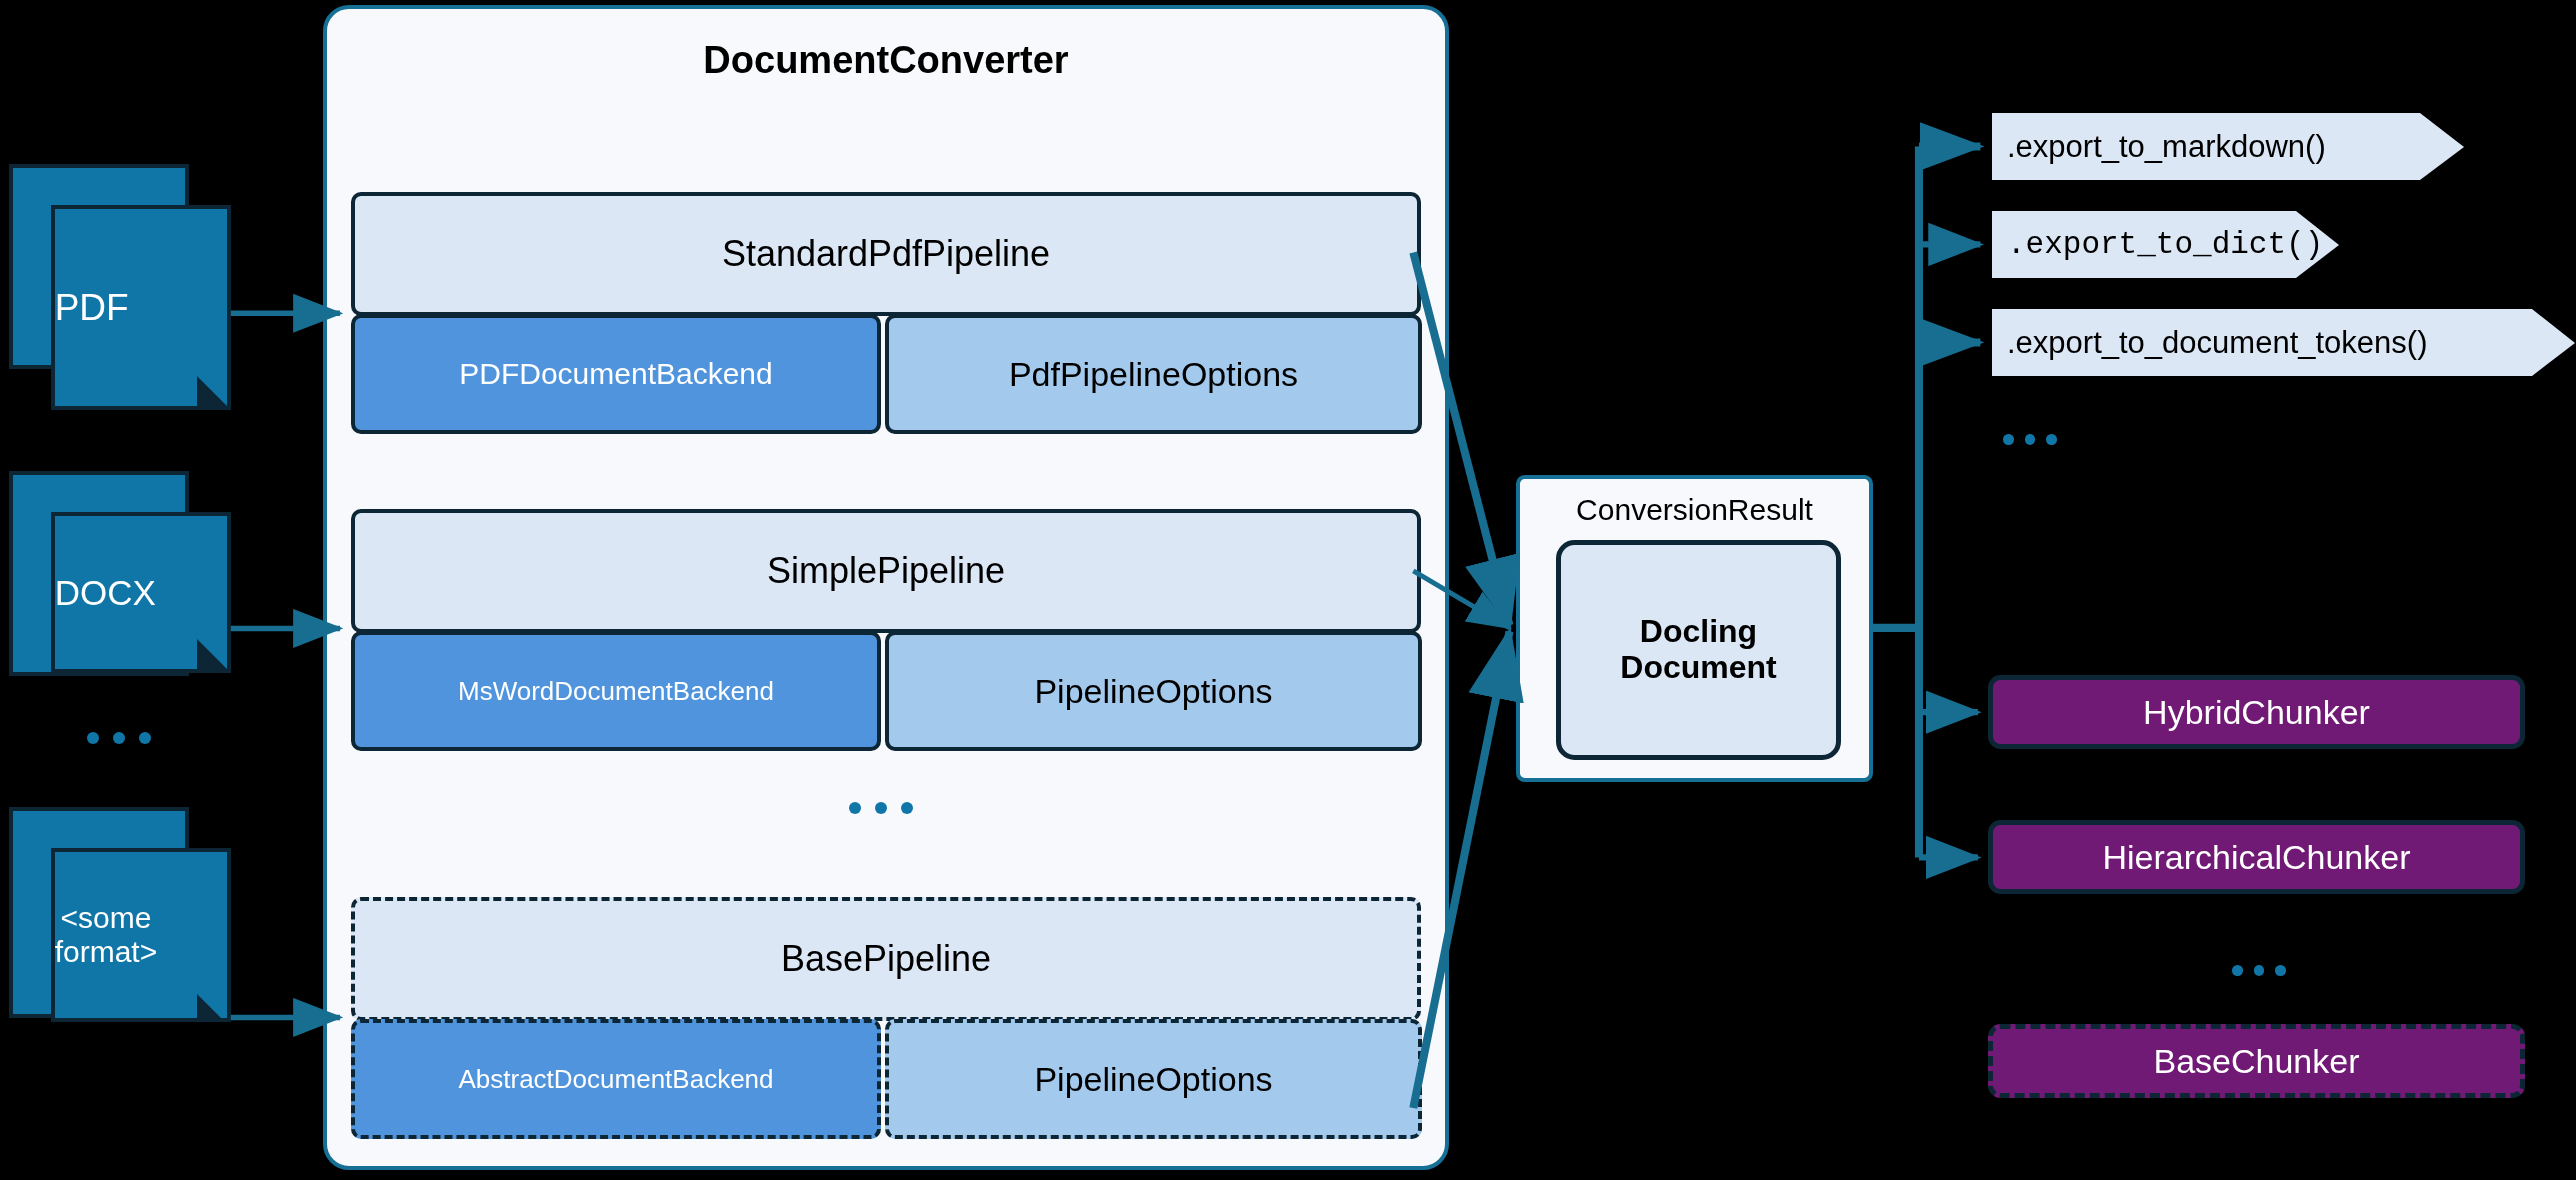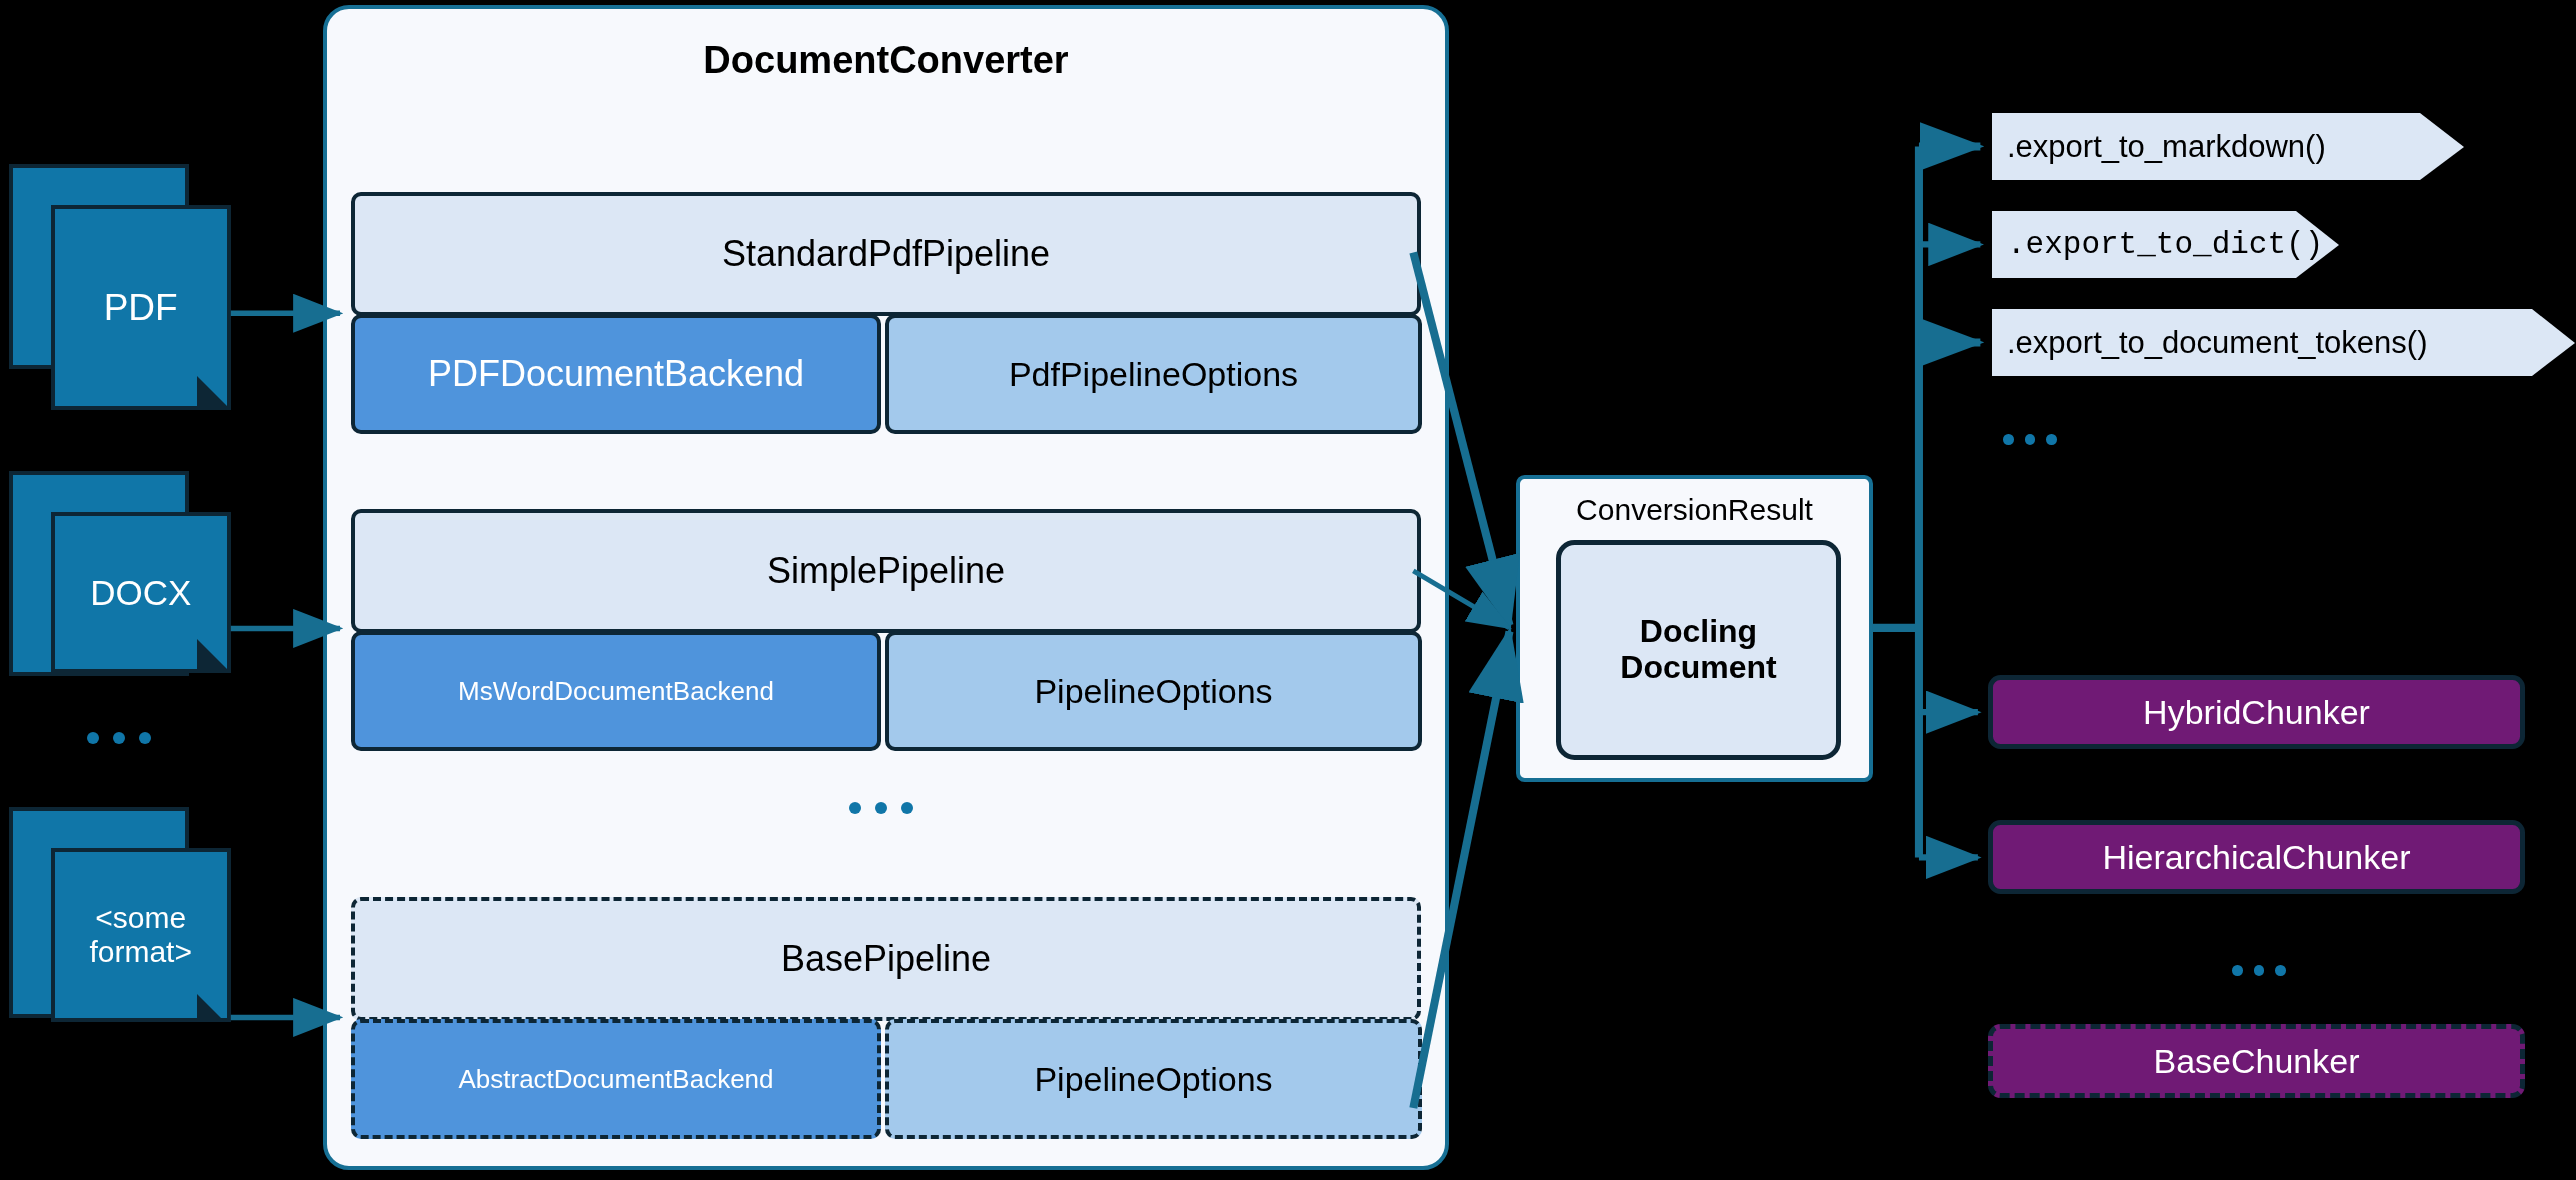--- a/index.html
+++ b/index.html
@@ -10,21 +10,21 @@
 
   svg.layer{position:absolute;left:0;top:0;width:2576px;height:1180px;overflow:visible;}
   #wires{z-index:5;pointer-events:none;}
 
   
   .doc-stack{position:absolute;}
   .doc-back{position:absolute;left:0;top:0;background:#1076a8;
             border:4.3px solid #0d2635;box-sizing:border-box;}
   .doc-front{position:absolute;background:#1076a8;border:4.3px solid #0d2635;
              box-sizing:border-box;display:flex;align-items:center;
-             justify-content:center;text-align:center;color:#fff;
+             text-align:center;color:#fff;
              line-height:1.12;}
   .doc-fold{position:absolute;width:0;height:0;}
 
   
   #converter{position:absolute;background:#f7f9fd;border:4.3px solid #166f94;
              border-radius:26px;box-sizing:border-box;z-index:2;}
   #converter-title{position:absolute;width:100%;text-align:center;
                    font-weight:bold;color:#000;}
 
   
@@ -109,21 +109,21 @@
   </div>
 
   <div id="converter" style="left:323px;top:5px;width:1126px;height:1165px;">
     <div id="converter-title" style="top:30px;font-size:38px;">DocumentConverter</div>
   </div>
 
   <div class="pipe-group" style="left:351px;top:192px;width:1070px;height:242px;">
     <div class="pipe-head" style="width:1070px;height:124px;font-size:36px;">
       <span>StandardPdfPipeline</span>
     </div>
-    <div class="pipe-backend" style="left:0px;top:122px;width:530px;height:120px;font-size:36px;">
+    <div class="pipe-backend" style="left:0px;top:122px;width:530px;height:120px;font-size:30px;">
       <span>PDFDocumentBackend</span>
     </div>
     <div class="pipe-options" style="left:534px;top:122px;width:537px;height:120px;font-size:34px;">
       <span>PdfPipelineOptions</span>
     </div>
   </div>
 
   <div class="pipe-group" style="left:351px;top:509px;width:1070px;height:242px;">
     <div class="pipe-head" style="width:1070px;height:124px;font-size:36px;">
       <span>SimplePipeline</span>

